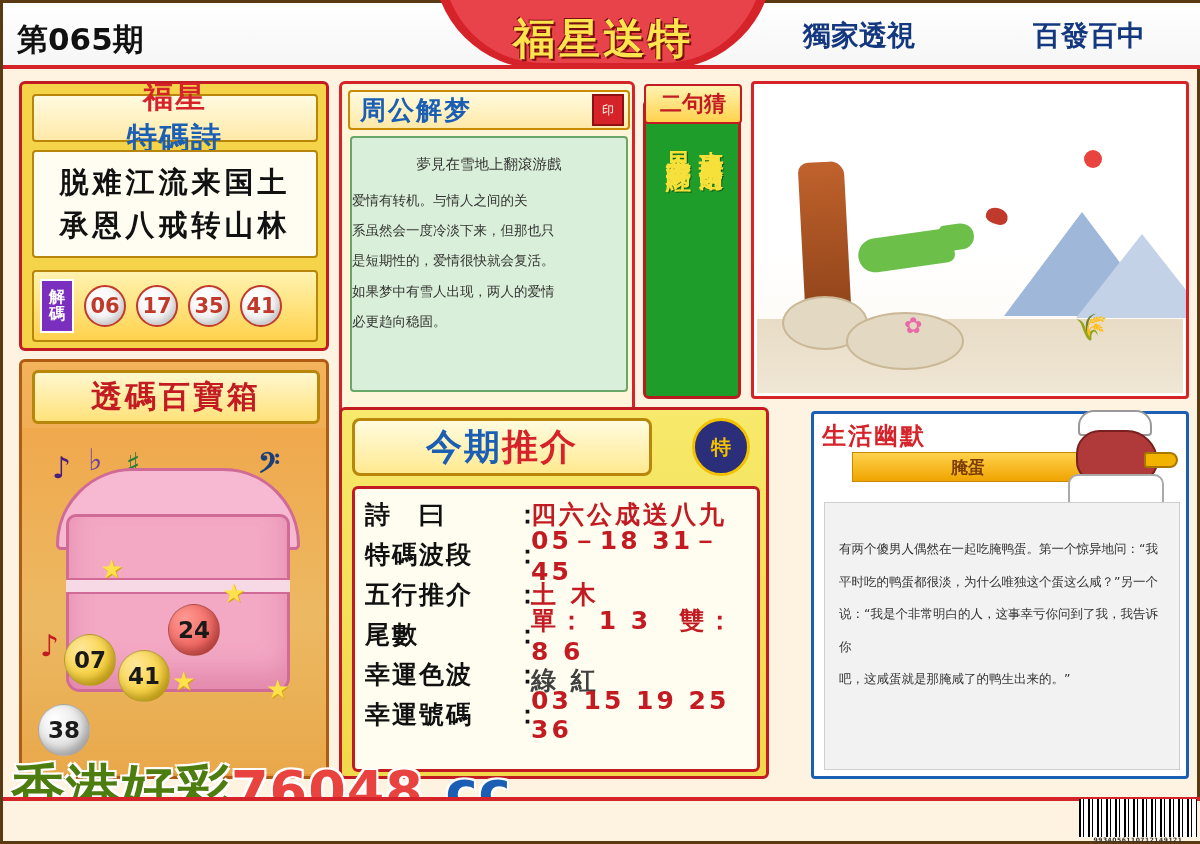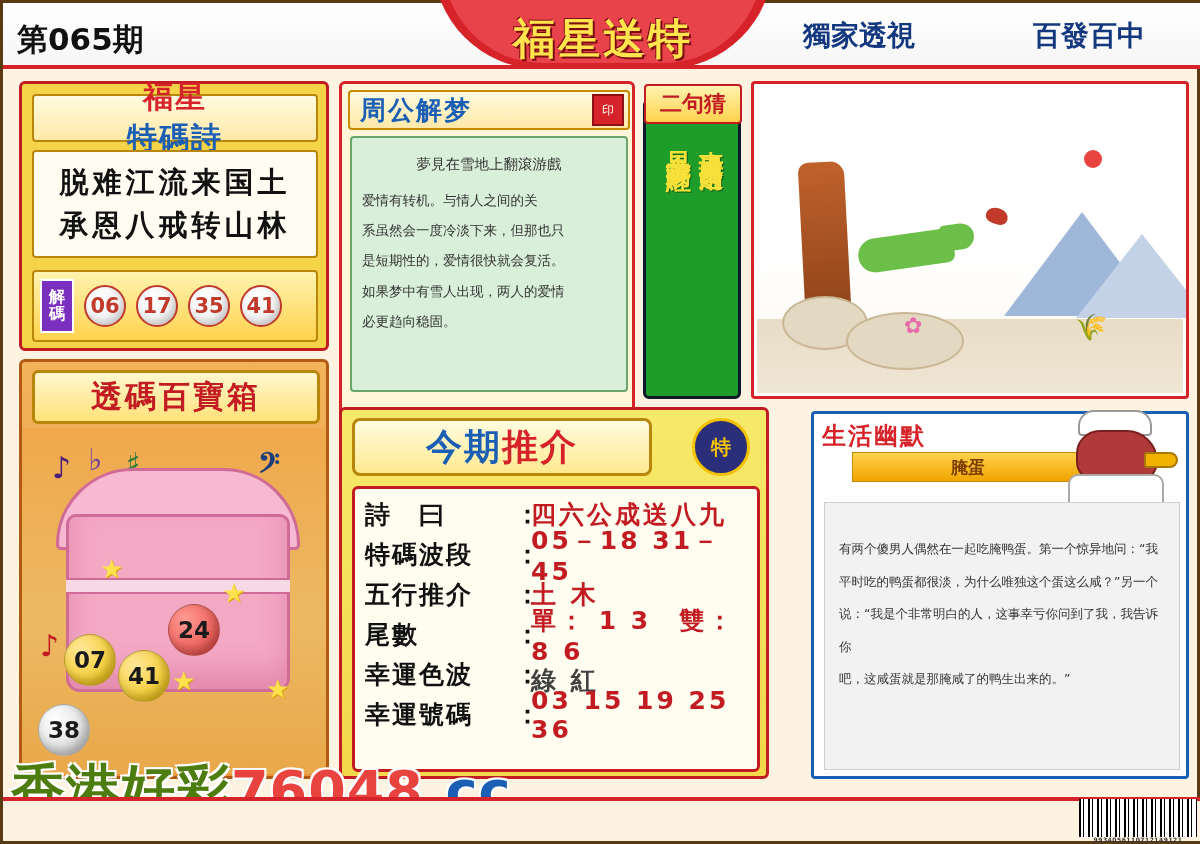--- a/index.html
+++ b/index.html
@@ -156,29 +156,29 @@
     font-size:26px; font-weight:bold; color:#1a5fb4; letter-spacing:2px;
   }
   .dream-stamp {
     position:absolute; right:8px; top:10px; width:32px; height:32px;
     background:#d6232a; color:#ffe; border:2px solid #8c1014;
     font-size:12px; display:flex; align-items:center; justify-content:center;
   }
   .dream-body {
     position:absolute; left:8px; top:52px; width:278px; height:256px;
     background:#d9efd9; border:2px solid #6aa56a; border-radius:4px;
-    padding:10px 10px; font-size:13.5px; color:#333; line-height:2.25;
+    padding:10px 0; font-size:13.5px; color:#333; line-height:2.25;
   }
   .dream-head {
     text-align:center; font-size:14.5px; color:#333; margin-bottom:4px;
   }
   
   .guess {
     left:640px; top:96px; width:98px; height:300px;
-    background:#1f9d2b; border:3px solid #0f172a; border-radius:6px;
+    background:#1f9d2b; border:3px solid #b91c1c; border-radius:6px;
   }
   .guess-title {
     position:absolute; left:-2px; top:-18px; width:98px; height:40px;
     background:linear-gradient(#fff3b0,#ffd24d);
     border:2px solid #c21b22; border-radius:4px;
     display:flex; align-items:center; justify-content:center;
     font-size:22px; font-weight:bold; color:#c21b22;
   }
   .guess-cols {
     position:absolute; left:6px; top:28px; width:84px; height:262px;

